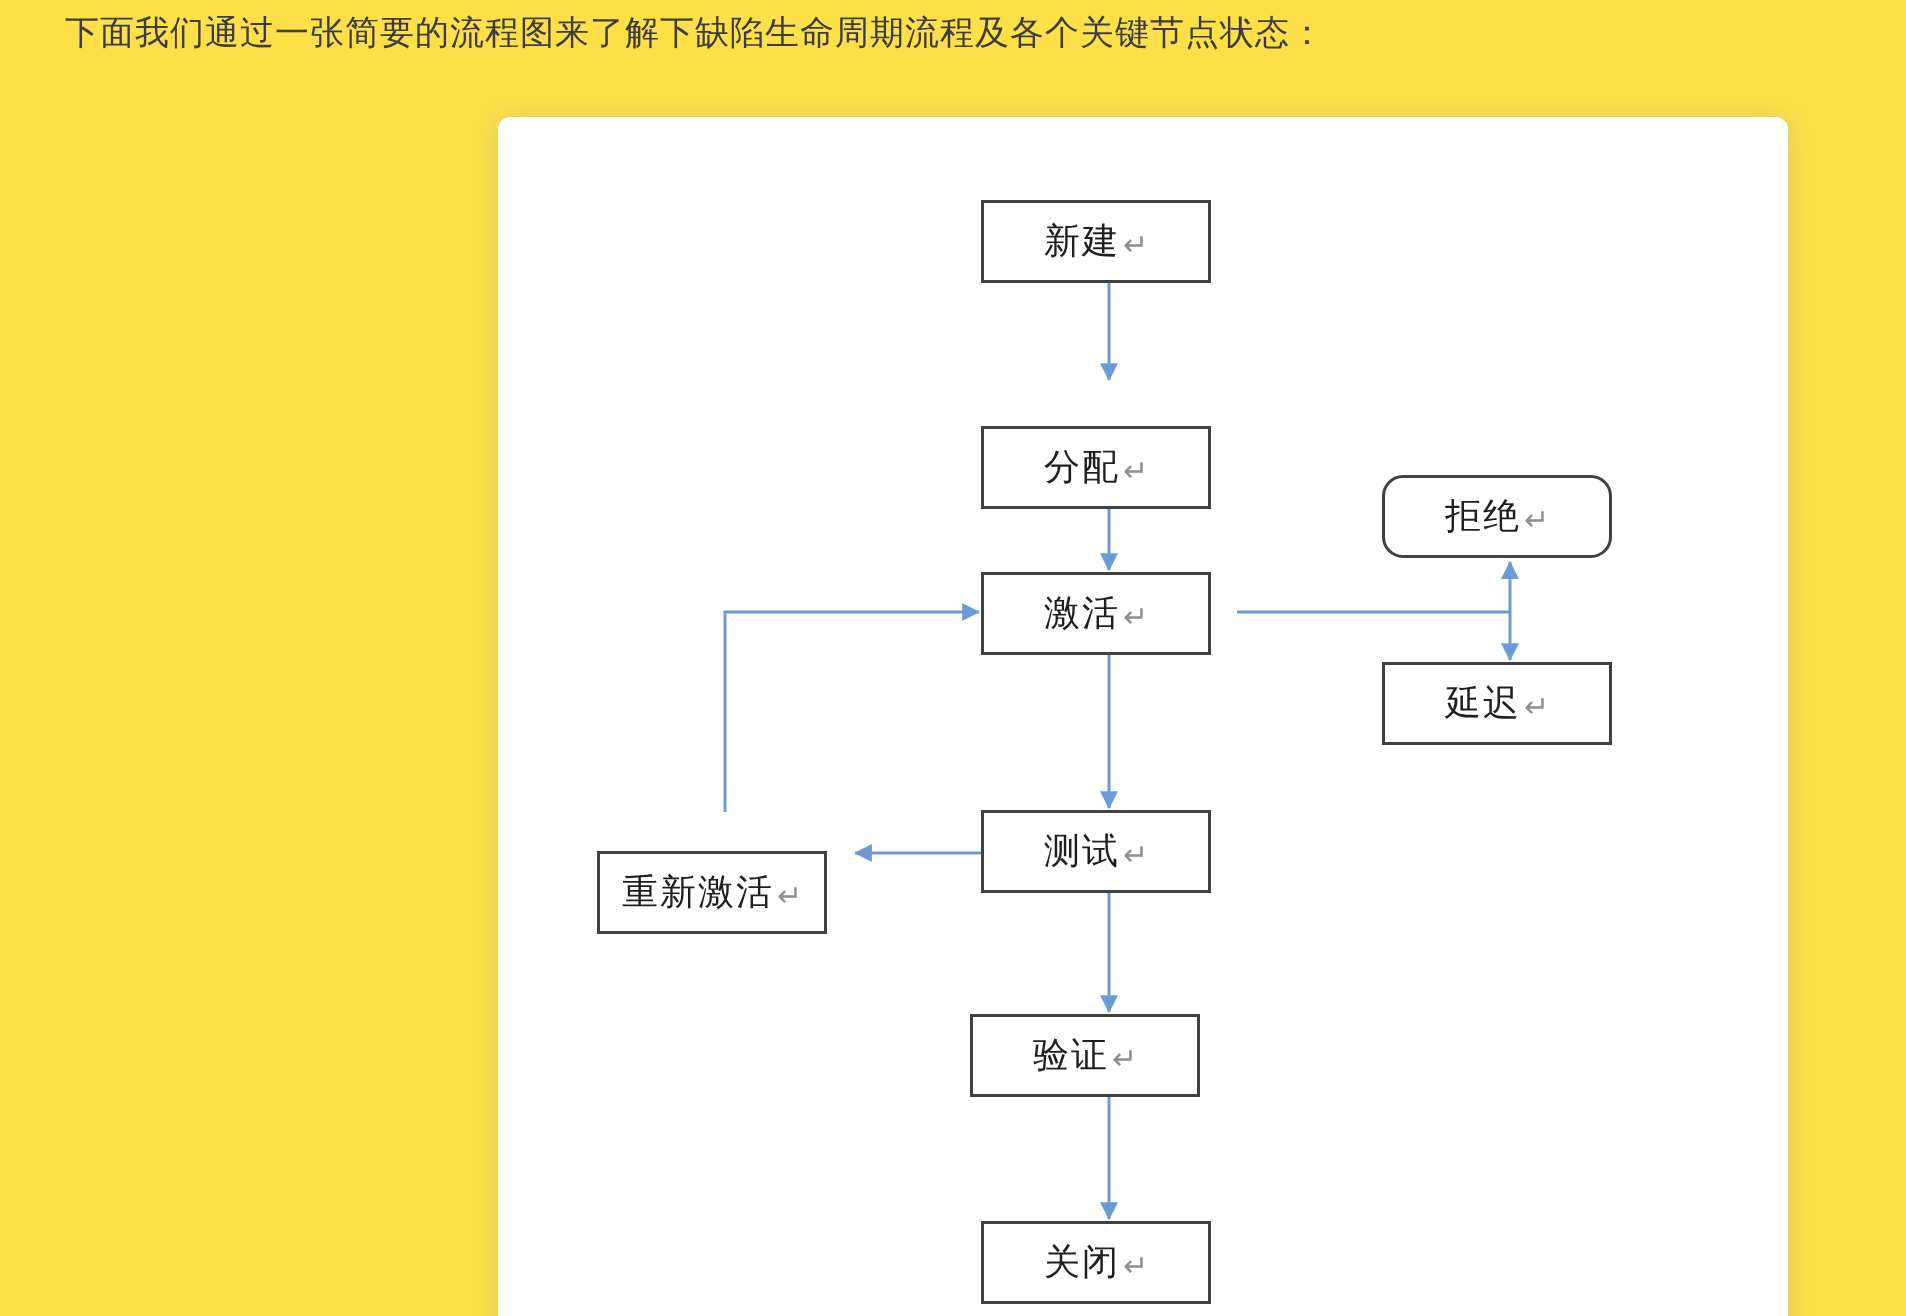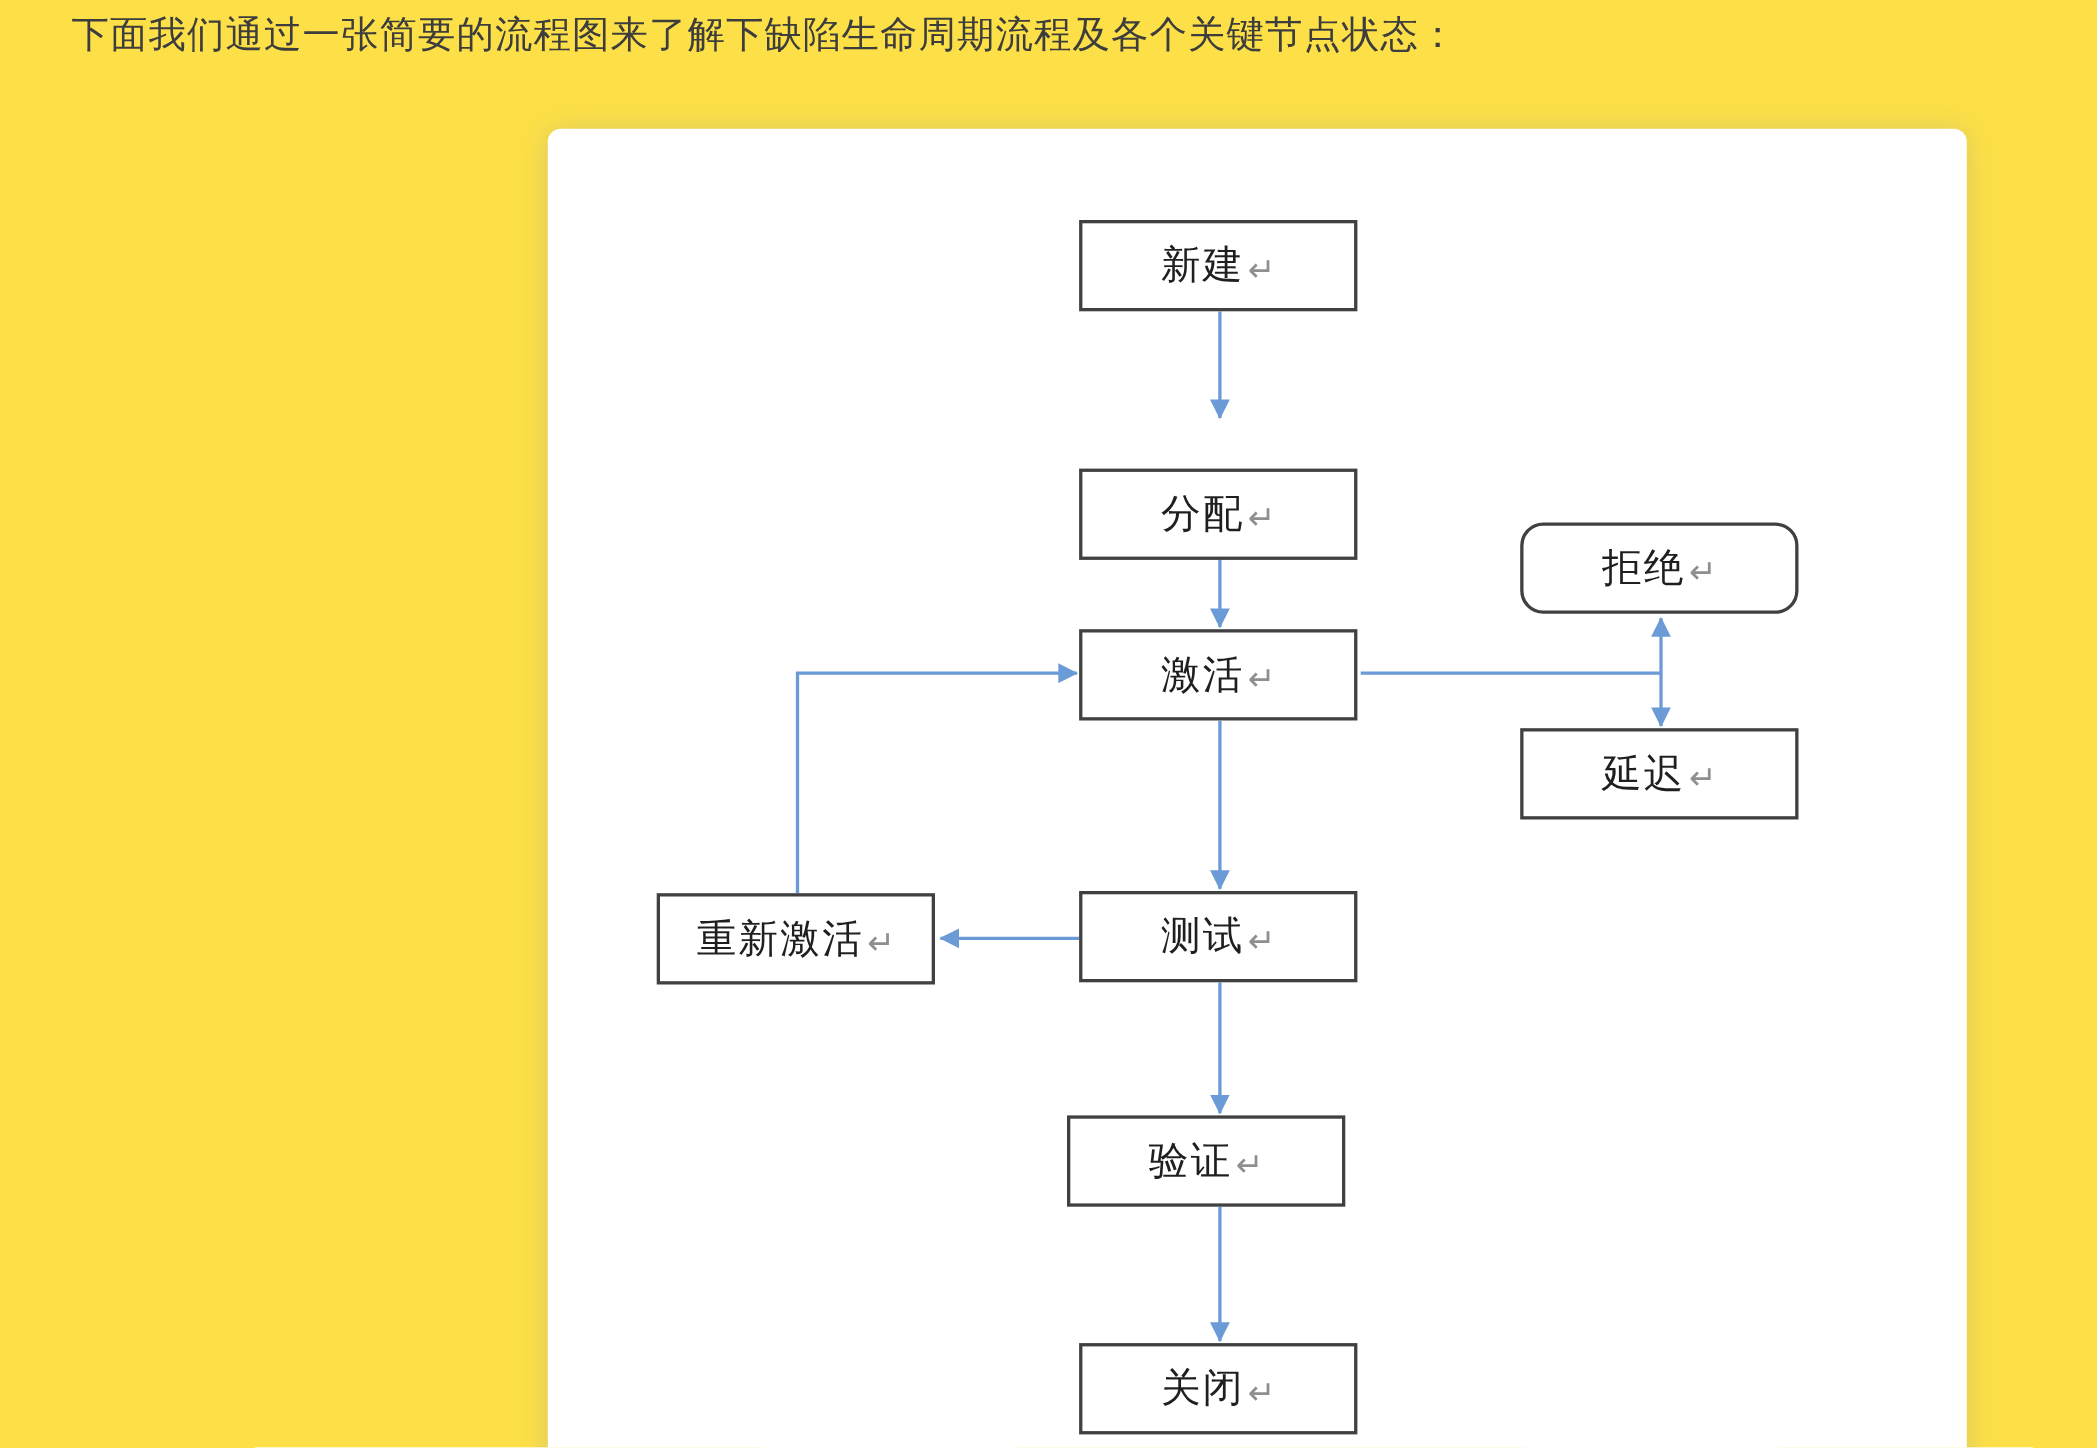--- a/index.html
+++ b/index.html
@@ -40,21 +40,21 @@
   .edges-svg {
     position: absolute;
     left: 0;
     top: 0;
     width: 1290px;
     height: 1240px;
     pointer-events: none;
   }
   .node {
     position: absolute;
-    width: 253px;
+    width: 230px;
     height: 83px;
     box-sizing: border-box;
     border: 3px solid #404040;
     background: #ffffff;
     display: flex;
     align-items: center;
     justify-content: center;
   }
   .node .nlabel {
     font-size: 36px;
@@ -68,21 +68,21 @@
     margin-left: 3px;
     position: relative;
     top: 3px;
   }
   
   .n-new        { left: 483px; top: 83px; }
   .n-assign     { left: 483px; top: 265px; margin-top: 44px; }
   .n-activate   { left: 483px; top: 455px; }
   .n-reject     { left: 884px; top: 358px; border-radius: 21px; }
   .n-delay      { left: 884px; top: 545px; }
-  .n-reactivate { left: 99px;  top: 695px; }
+  .n-reactivate { left: 99px;  top: 734px; }
   .n-test       { left: 483px; top: 693px; }
   .n-verify     { left: 472px; top: 897px; }
   .n-close      { left: 483px; top: 1104px; }
 </style>
 </head>
 <body>
 
 <div class="page">
 
   <div class="heading">下面我们通过一张简要的流程图来了解下缺陷生命周期流程及各个关键节点状态：</div>

